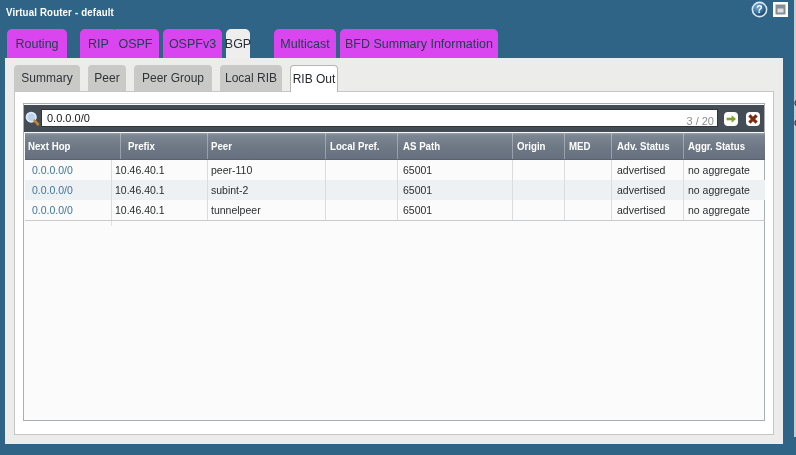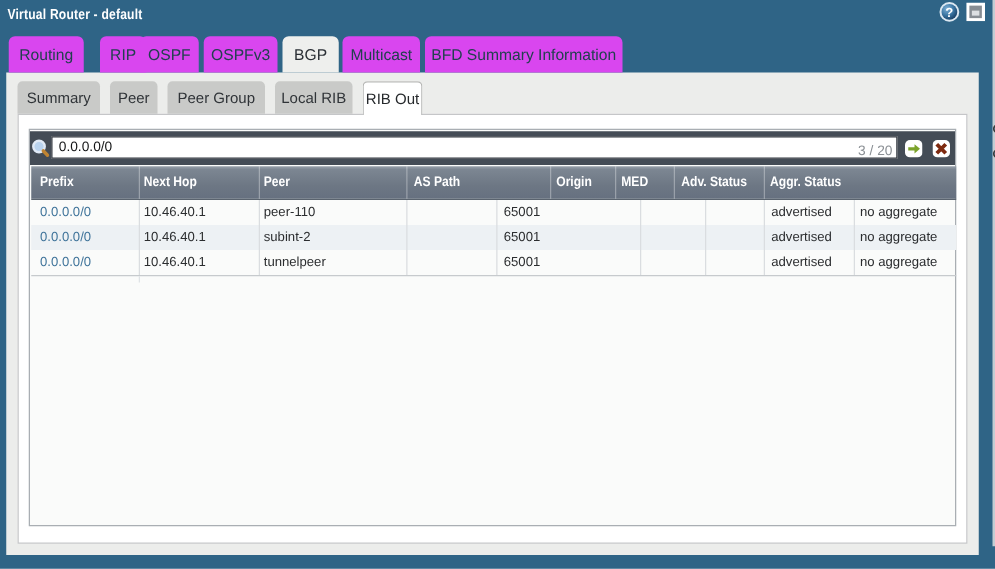--- a/index.html
+++ b/index.html
@@ -61,21 +61,21 @@
   <div class="abs" style="left:794px;top:0;width:2px;height:437px;background:#c3ced4"></div>
   <svg class="abs" style="left:793px;top:98px" width="5" height="32">
     <circle cx="5" cy="5" r="3" fill="#7db0d8" stroke="#3a3a3a" stroke-width="1.3"></circle>
     <circle cx="5" cy="25" r="3" fill="#7db0d8" stroke="#3a3a3a" stroke-width="1.3"></circle>
   </svg>
 
   <div class="abs tab" style="left:7px;width:60px;">Routing</div>
   <div class="abs tab" style="left:80px;width:37px;">RIP</div>
   <div class="abs tab" style="left:112px;width:47px;">OSPF</div>
   <div class="abs tab" style="left:163px;width:59px;">OSPFv3</div>
-  <div class="abs tab sel" style="left:226px;width:45px;">BGP</div>
+  <div class="abs tab sel" style="left:226px;width:24px;">BGP</div>
   <div class="abs tab" style="left:274px;width:62px;">Multicast</div>
   <div class="abs tab" style="left:340px;width:158px;">BFD Summary Information</div>
 
   <div class="abs stab" style="left:14px;width:66px;">Summary</div>
   <div class="abs stab" style="left:88px;width:38px;">Peer</div>
   <div class="abs stab" style="left:134px;width:78px;">Peer Group</div>
   <div class="abs stab" style="left:220px;width:62px;">Local RIB</div>
   <div class="abs stab sel" style="left:290px;width:48px;">RIB Out</div>
 
   <div class="abs" id="cont">
@@ -90,28 +90,31 @@
         <rect x="0" y="0" width="14" height="14" rx="4" fill="#ffffff"></rect>
         <line x1="2.6" y1="7" x2="8" y2="7" stroke="#7ca32b" stroke-width="2.6"></line>
         <polygon points="7.6,3.3 12,7 7.6,10.7" fill="#7ca32b"></polygon>
       </svg>
       <svg class="abs" style="left:722px;top:7px" width="14" height="14">
         <rect x="0" y="0" width="14" height="14" rx="4" fill="#ffffff"></rect>
         <path d="M3.4 3.4 L10.6 10.6 M10.6 3.4 L3.4 10.6" stroke="#7e2a10" stroke-width="3.1"></path>
       </svg>
     </div>
     <div class="abs" id="thead">
+      <div class="hc c2">
+        <span>Next Hop</span>
+      </div>
       <div class="hc c1">
         <span>Prefix</span>
       </div>
-      <div class="hc c2">
-        <span>Next Hop</span>
-      </div>
       <div class="hc c3">
         <span>Peer</span>
+      </div>
+      <div class="hc c4">
+        <span>Local Pref.</span>
       </div>
       <div class="hc c5">
         <span>AS Path</span>
       </div>
       <div class="hc c6">
         <span>Origin</span>
       </div>
       <div class="hc c7">
         <span>MED</span>
       </div>

